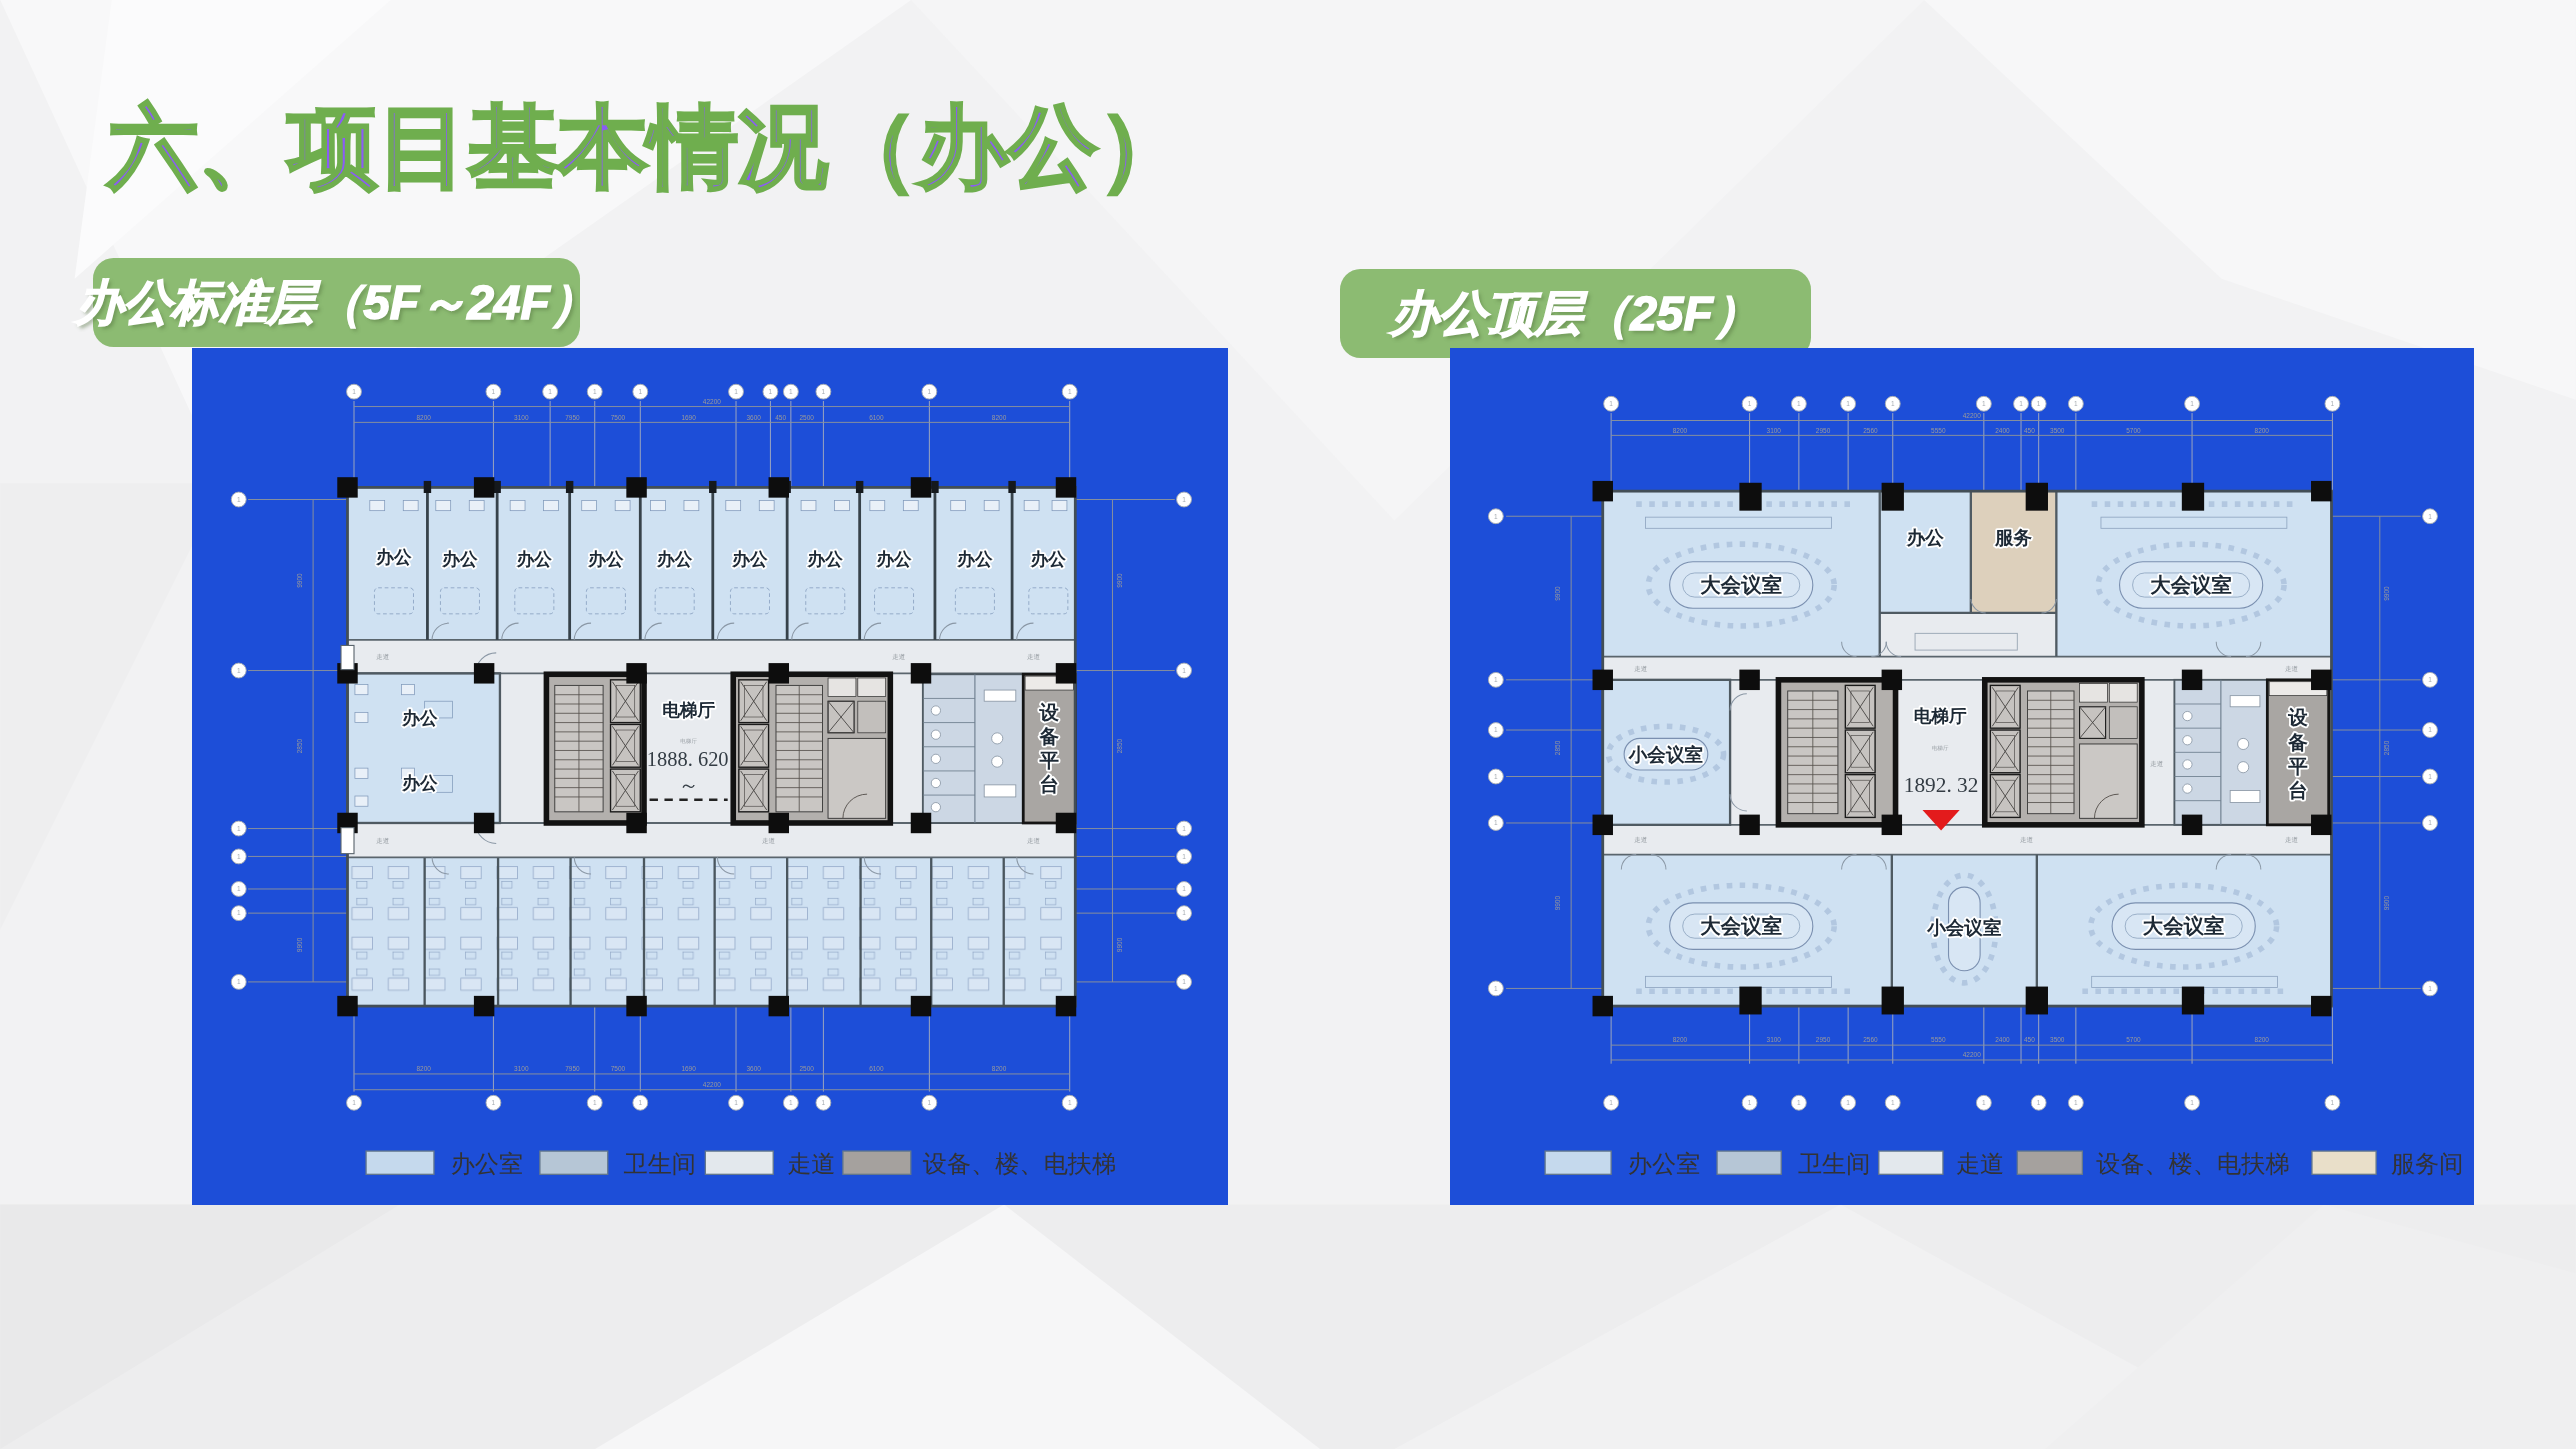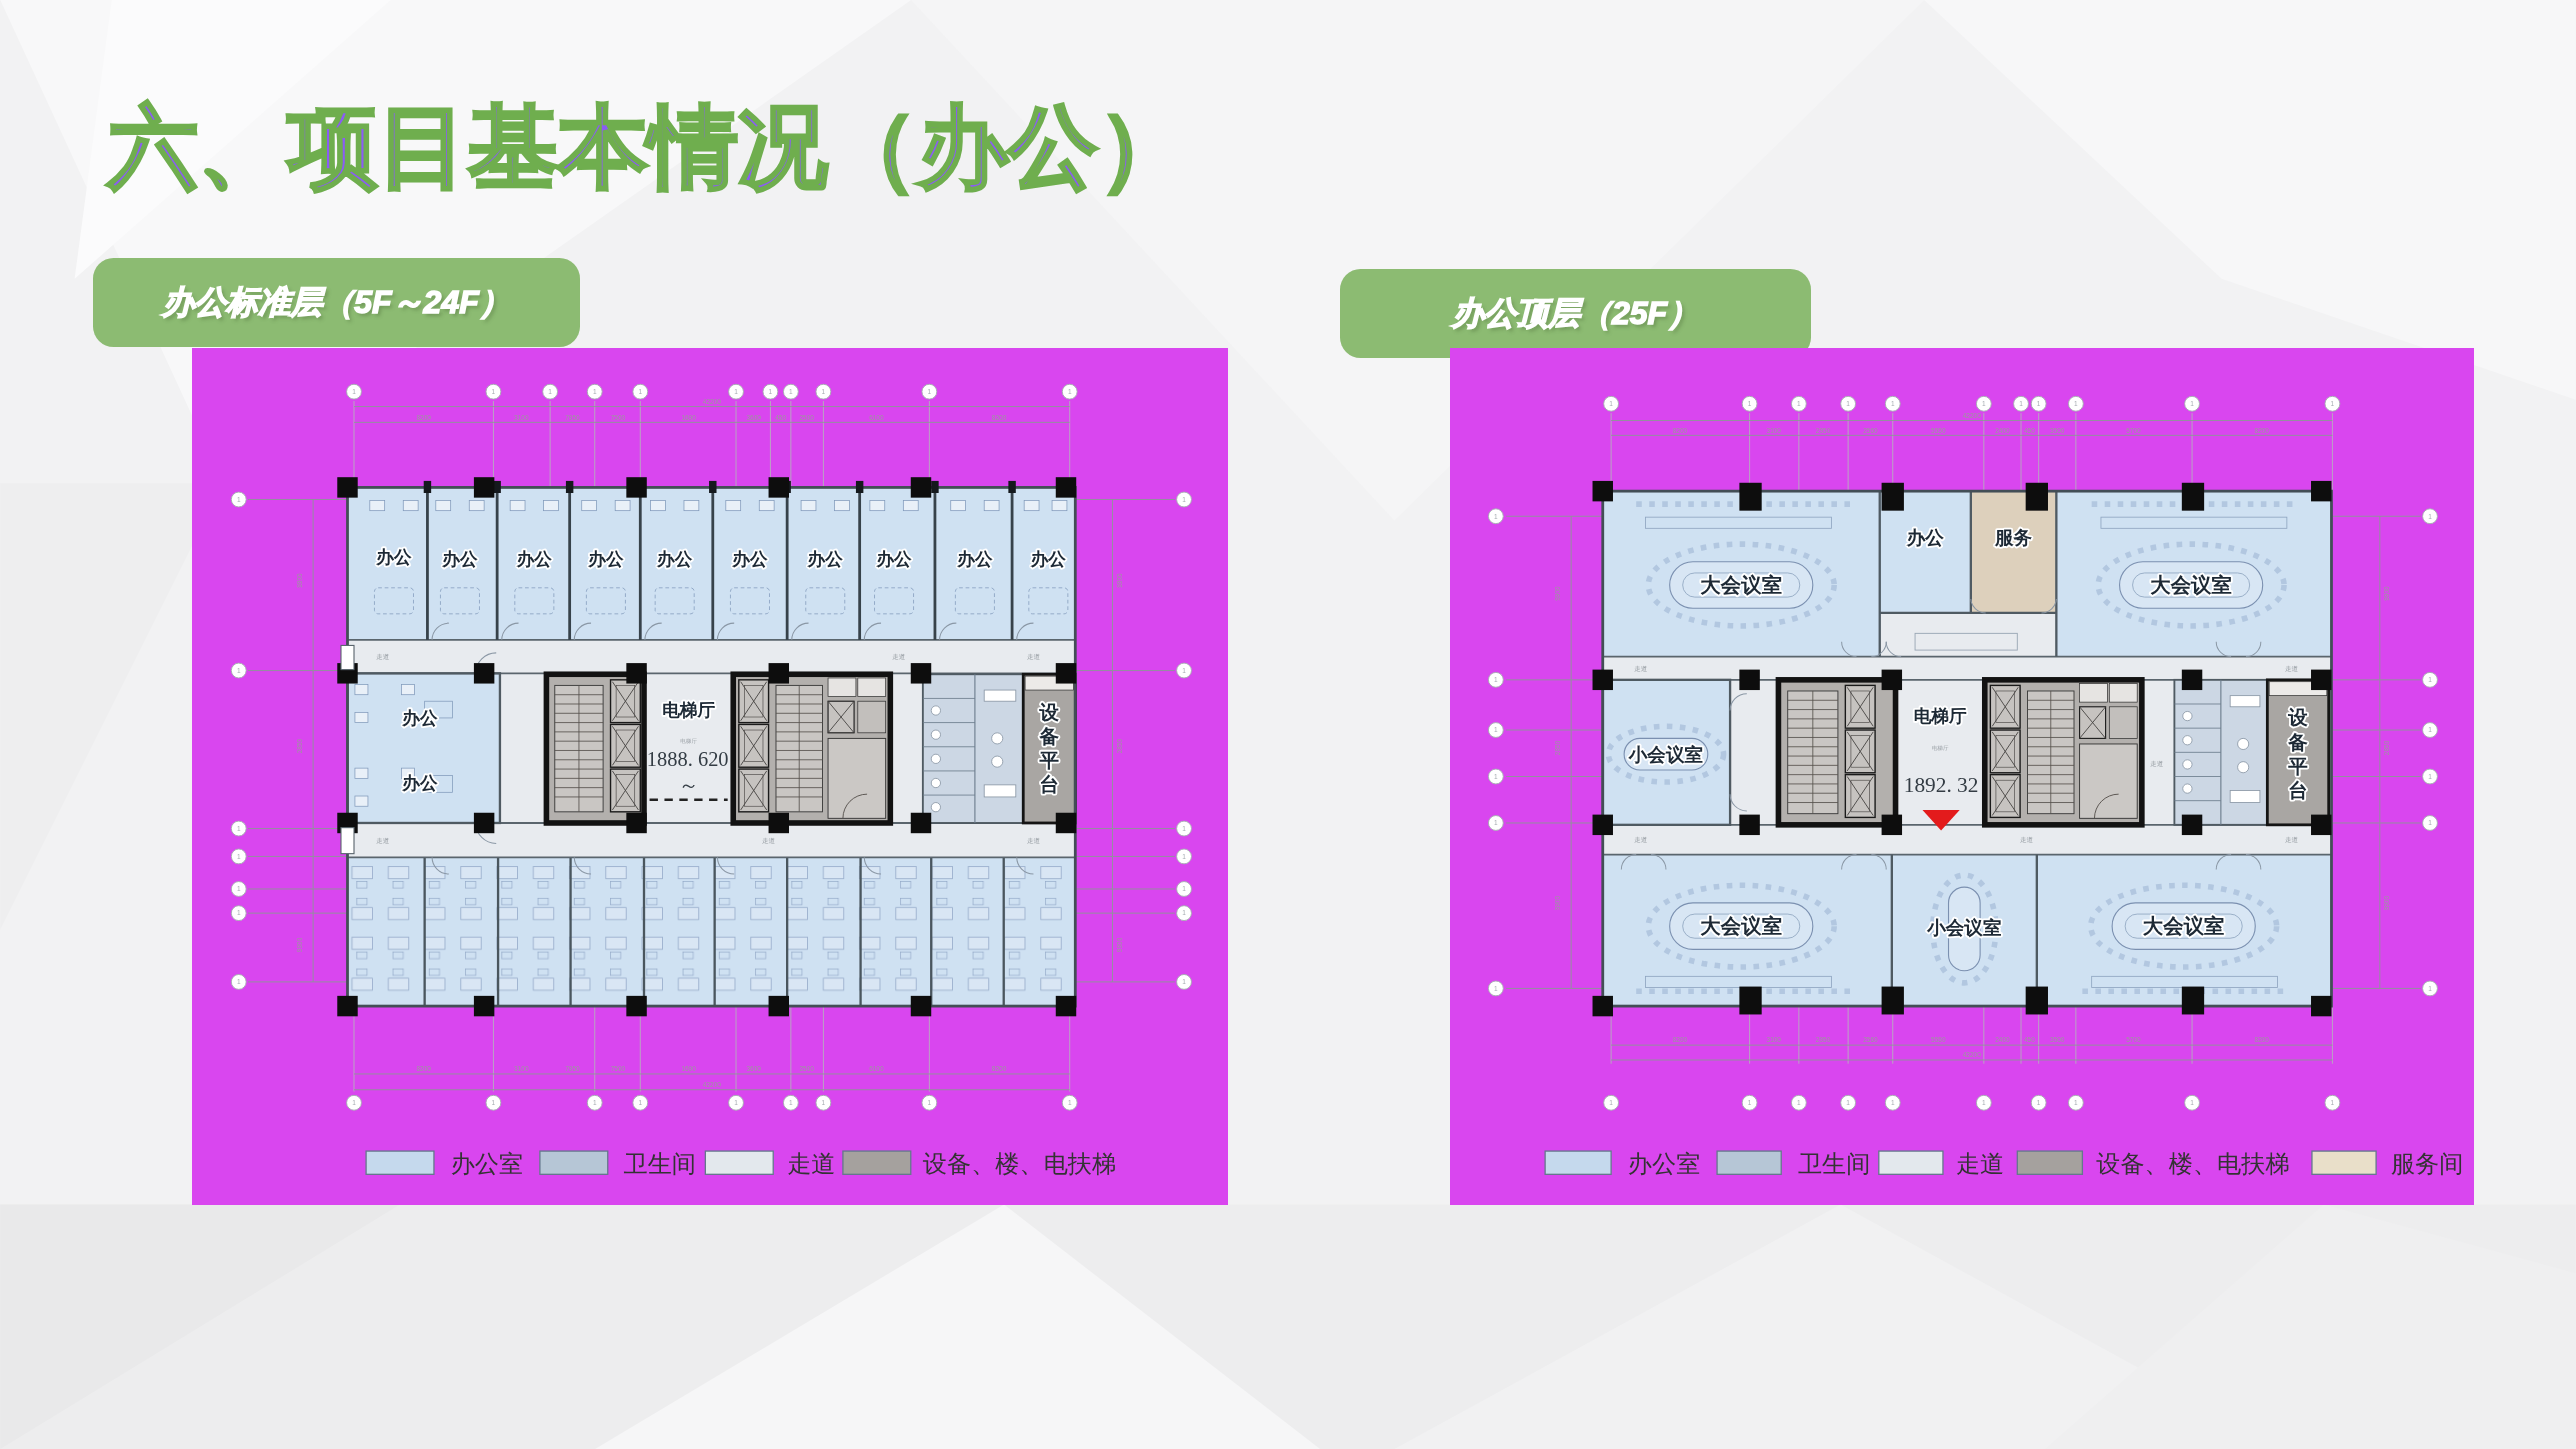--- a/index.html
+++ b/index.html
@@ -1,24 +1,24 @@
 <!DOCTYPE html>
 <html style="font-size:15px"><head>
 <meta charset="utf-8">
 <style>
 html,body{margin:0;padding:0}
 body{width:2576px;height:1449px;position:relative;overflow:hidden;
      background:#f2f2f3;font-family:"Liberation Sans",sans-serif}
 .title{position:absolute;left:108px;top:87px;font-size:90px;font-weight:900;transform:translateZ(0);
        color:#8b5cf6;letter-spacing:0px;white-space:nowrap;-webkit-text-stroke:2.8px #6fae4e}
 .banner{position:absolute;top:258px;height:89px;transform:translateZ(0);background:#8cbb72;border-radius:20.5px;
-        color:#fff;font-weight:900;font-style:italic;font-size:32px;
+        color:#fff;font-weight:900;font-style:italic;font-size:48px;
         display:flex;align-items:center;justify-content:center;
         text-shadow:2.8px 2.8px 3.7px rgba(80,110,60,.45);white-space:nowrap;-webkit-text-stroke:1.5px #ffffff}
-.card{position:absolute;top:348px;background:#d946ef;transform:translateZ(0)}
+.card{position:absolute;top:348px;background:#1d4ed8;transform:translateZ(0)}
 svg{display:block}
 </style>
 </head>
 <body>
 
 <svg width="2576" height="1449" style="position:absolute;left:0;top:0" viewBox="0 0 2771 1559">
   <rect x="0" y="0" width="2771" height="1559" fill="#f2f2f3"></rect>
   <polygon points="0,0 980,0 240,520" fill="#f8f8f9"></polygon>
   <polygon points="980,0 2070,0 1500,560" fill="#f5f5f6"></polygon>
   <polygon points="2070,0 2771,0 2771,430 2390,300" fill="#f7f7f8"></polygon>

